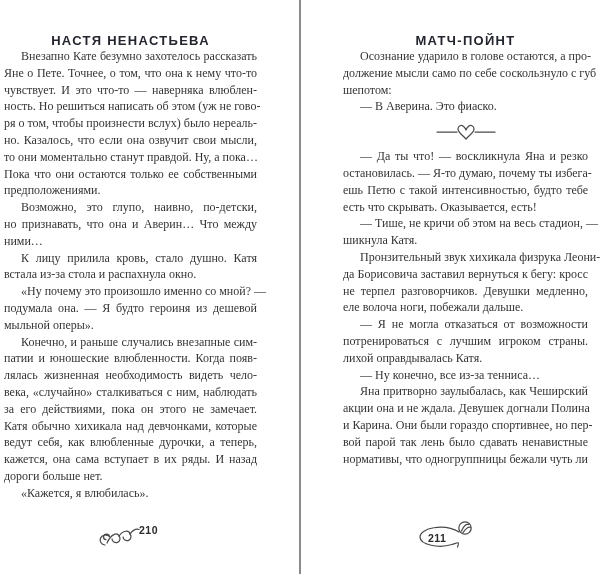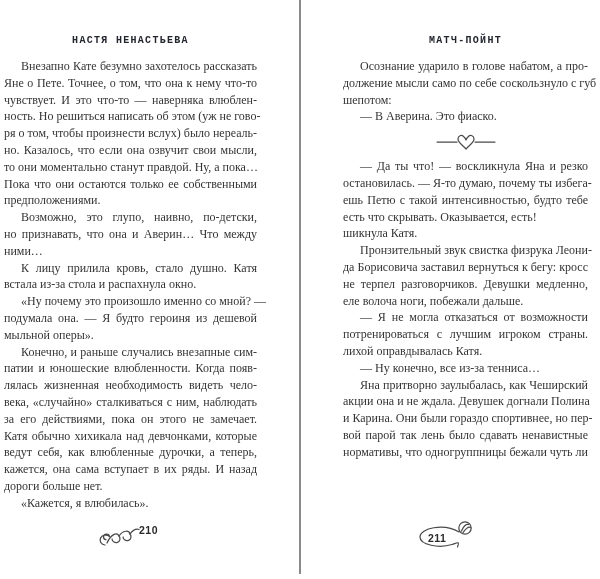--- a/index.html
+++ b/index.html
@@ -32,25 +32,25 @@
     width: 300px;
     height: 579px;
     box-sizing: border-box;
     padding-top: 36px;
   }
   .page.left  { left: 0;   padding-left: 4px;  padding-right: 43px; }
   .page.right { left: 300px; padding-left: 43px; padding-right: 12px; }
   .running-header {
     height: 10px;
     line-height: 10px;
-    margin-bottom: 12px;
+    margin-bottom: 2px;
     text-align: center;
-    font-family: Liberation Mono, monospace;
+    font-family: Liberation Sans, sans-serif;
     font-weight: 700;
-    font-size: 10px;
+    font-size: 13px;
     letter-spacing: 1.3px;
     color: #23262e;
     transform: scaleY(1.05);
   }
   .page-body {
     font-size: 12px;
     line-height: 16.8px;
   }
   .line {
     text-align: justify;
@@ -141,37 +141,38 @@
         <text class="pagenum-text" x="46" y="11">210</text>
       </svg>
     </div>
   </div>
 
   <div class="gutter-line"></div>
 
   <div class="page right">
     <div class="running-header">МАТЧ-ПОЙНТ</div>
     <div class="page-body">
-        <div class="line indent">Осознание ударило в голове набатом, а про-</div>
+        <div class="line indent">Осознание ударило в голове остаются, а про-</div>
         <div class="line">должение мысли само по себе соскользнуло с губ</div>
         <div class="line end">шепотом:</div>
         <div class="line indent end">— В Аверина. Это фиаско.</div>
   <div class="scene-divider">
     <svg width="62" height="22" viewBox="0 0 62 22">
       <line class="doodle-stroke" x1="2" y1="11" x2="22" y2="11"></line>
       <path class="doodle-stroke" d="M31,18 C28,14 23,12 23,8 C23,4.6 26.4,3.6 28.6,5.4 C29.8,6.4 30.5,7.4 31,9 C31.5,7.4 32.2,6.4 33.4,5.4 C35.6,3.6 39,4.6 39,8 C39,12 34,14 31,18 Z"></path>
       <line class="doodle-stroke" x1="40" y1="11" x2="60" y2="11"></line>
     </svg>
   </div>
 <div class="line indent">— Да ты что! — воскликнула Яна и резко</div>
         <div class="line">остановилась. — Я-то думаю, почему ты избега-</div>
         <div class="line">ешь Петю с такой интенсивностью, будто тебе</div>
         <div class="line end">есть что скрывать. Оказывается, есть!</div>
+        <div class="line indent">— Тише, не кричи об этом на весь стадион, —</div>
         <div class="line end">шикнула Катя.</div>
-        <div class="line indent">Пронзительный звук свистка физрука Леони-</div>
+        <div class="line indent">Пронзительный звук хихикала физрука Леони-</div>
         <div class="line">да Борисовича заставил вернуться к бегу: кросс</div>
         <div class="line">не терпел разговорчиков. Девушки медленно,</div>
         <div class="line end">еле волоча ноги, побежали дальше.</div>
         <div class="line indent">— Я не могла отказаться от возможности</div>
         <div class="line">потренироваться с лучшим игроком страны.</div>
         <div class="line end">лихой оправдывалась Катя.</div>
         <div class="line indent end">— Ну конечно, все из-за тенниса…</div>
         <div class="line indent">Яна притворно заулыбалась, как Чеширский</div>
         <div class="line">акции она и не ждала. Девушек догнали Полина</div>
         <div class="line">и Карина. Они были гораздо спортивнее, но пер-</div>

